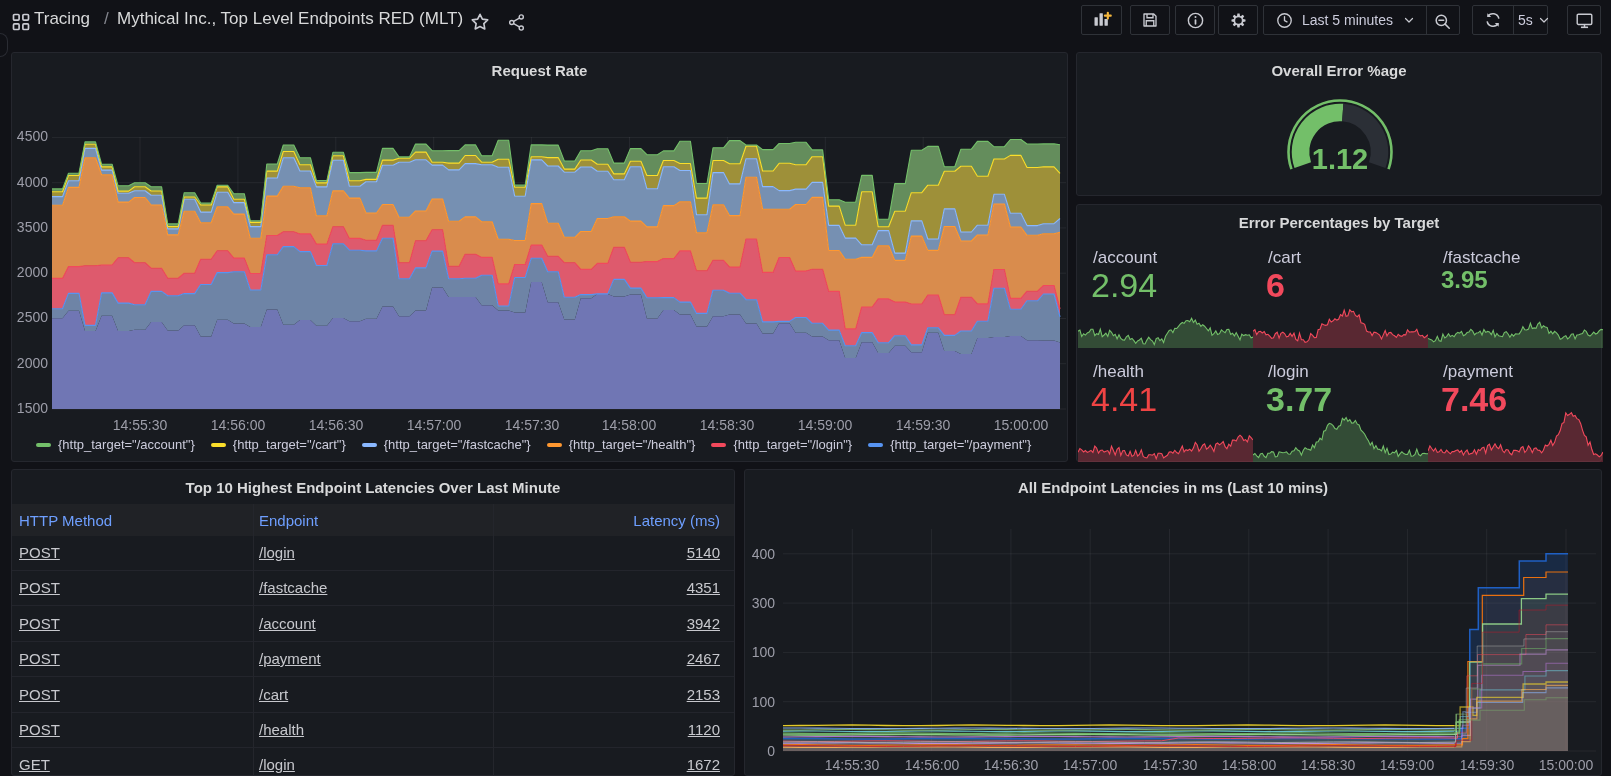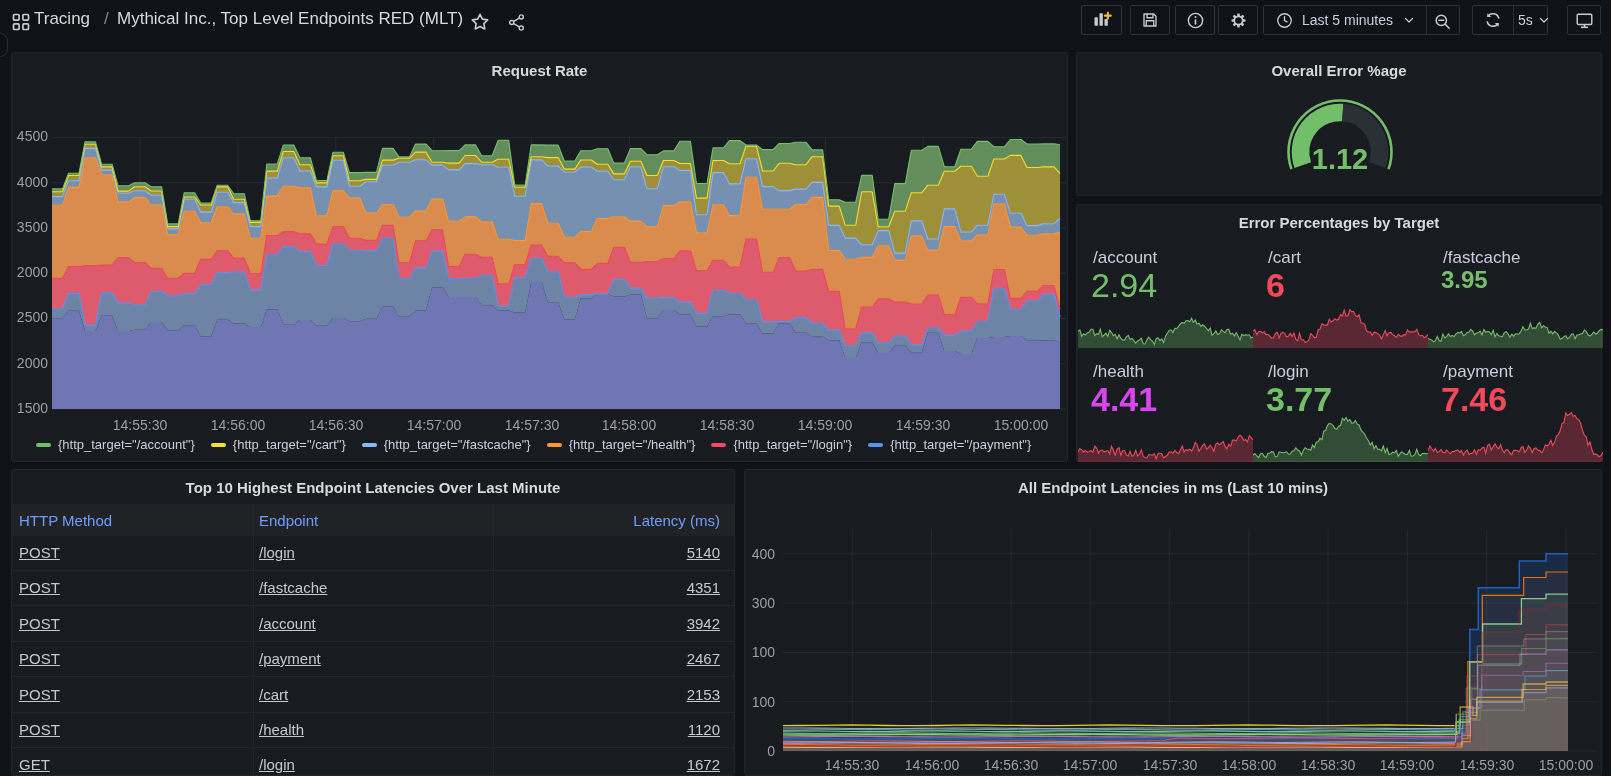--- a/index.html
+++ b/index.html
@@ -217,21 +217,21 @@
     <div style="position:absolute;left:351px;top:29px;width:175px;height:114px">
 <div style="position:absolute;left:15px;top:14px;font-size:17px;color:#CCCCDC">/fastcache</div>
 <div style="position:absolute;left:13px;top:32px;font-size:24px;font-weight:bold;color:#73BF69">3.95</div>
 <svg width="175" height="56" style="position:absolute;left:0;top:58px">
 <path d="M0.0 46.5 L1.9 47.2 L3.7 47.9 L5.6 49.8 L7.4 48.6 L9.3 44.3 L11.2 48.7 L13.0 49.2 L14.9 42.1 L16.8 46.0 L18.6 44.6 L20.5 41.7 L22.3 44.6 L24.2 43.4 L26.1 44.8 L27.9 41.9 L29.8 40.4 L31.6 41.2 L33.5 39.5 L35.4 43.7 L37.2 42.8 L39.1 40.6 L41.0 40.0 L42.8 37.3 L44.7 39.2 L46.5 42.8 L48.4 41.0 L50.3 40.8 L52.1 39.1 L54.0 43.0 L55.9 37.6 L57.7 40.4 L59.6 39.4 L61.4 40.0 L63.3 42.6 L65.2 38.3 L67.0 44.8 L68.9 41.4 L70.7 43.8 L72.6 44.2 L74.5 44.7 L76.3 40.6 L78.2 39.6 L80.1 42.0 L81.9 45.2 L83.8 42.1 L85.6 44.2 L87.5 41.9 L89.4 42.0 L91.2 41.9 L93.1 39.1 L94.9 34.6 L96.8 37.7 L98.7 38.0 L100.5 37.1 L102.4 31.3 L104.3 36.6 L106.1 35.9 L108.0 36.4 L109.8 32.0 L111.7 30.3 L113.6 36.0 L115.4 33.8 L117.3 35.0 L119.1 35.4 L121.0 41.3 L122.9 39.2 L124.7 41.9 L126.6 39.4 L128.5 40.9 L130.3 43.1 L132.2 47.2 L134.0 46.5 L135.9 44.6 L137.8 43.8 L139.6 46.9 L141.5 45.4 L143.4 42.3 L145.2 41.8 L147.1 46.9 L148.9 43.0 L150.8 42.8 L152.7 42.0 L154.5 41.6 L156.4 38.1 L158.2 39.4 L160.1 43.0 L162.0 44.1 L163.8 42.3 L165.7 40.1 L167.6 42.0 L169.4 41.2 L171.3 38.7 L173.1 37.4 L175.0 37.7 L175 56 L0 56 Z" fill="rgba(115,191,105,0.30)"></path>
 <path d="M0.0 46.5 L1.9 47.2 L3.7 47.9 L5.6 49.8 L7.4 48.6 L9.3 44.3 L11.2 48.7 L13.0 49.2 L14.9 42.1 L16.8 46.0 L18.6 44.6 L20.5 41.7 L22.3 44.6 L24.2 43.4 L26.1 44.8 L27.9 41.9 L29.8 40.4 L31.6 41.2 L33.5 39.5 L35.4 43.7 L37.2 42.8 L39.1 40.6 L41.0 40.0 L42.8 37.3 L44.7 39.2 L46.5 42.8 L48.4 41.0 L50.3 40.8 L52.1 39.1 L54.0 43.0 L55.9 37.6 L57.7 40.4 L59.6 39.4 L61.4 40.0 L63.3 42.6 L65.2 38.3 L67.0 44.8 L68.9 41.4 L70.7 43.8 L72.6 44.2 L74.5 44.7 L76.3 40.6 L78.2 39.6 L80.1 42.0 L81.9 45.2 L83.8 42.1 L85.6 44.2 L87.5 41.9 L89.4 42.0 L91.2 41.9 L93.1 39.1 L94.9 34.6 L96.8 37.7 L98.7 38.0 L100.5 37.1 L102.4 31.3 L104.3 36.6 L106.1 35.9 L108.0 36.4 L109.8 32.0 L111.7 30.3 L113.6 36.0 L115.4 33.8 L117.3 35.0 L119.1 35.4 L121.0 41.3 L122.9 39.2 L124.7 41.9 L126.6 39.4 L128.5 40.9 L130.3 43.1 L132.2 47.2 L134.0 46.5 L135.9 44.6 L137.8 43.8 L139.6 46.9 L141.5 45.4 L143.4 42.3 L145.2 41.8 L147.1 46.9 L148.9 43.0 L150.8 42.8 L152.7 42.0 L154.5 41.6 L156.4 38.1 L158.2 39.4 L160.1 43.0 L162.0 44.1 L163.8 42.3 L165.7 40.1 L167.6 42.0 L169.4 41.2 L171.3 38.7 L173.1 37.4 L175.0 37.7" fill="none" stroke="#73BF69" stroke-width="1.1"></path>
 </svg>
 </div>
     <div style="position:absolute;left:1px;top:143px;width:175px;height:114px">
 <div style="position:absolute;left:15px;top:14px;font-size:17px;color:#CCCCDC">/health</div>
-<div style="position:absolute;left:13px;top:32px;font-size:34px;font-weight:bold;color:#d946ef">4.41</div>
+<div style="position:absolute;left:13px;top:32px;font-size:34px;font-weight:normal;color:#ef4444">4.41</div>
 <svg width="175" height="56" style="position:absolute;left:0;top:58px">
 <path d="M0.0 46.3 L1.9 42.6 L3.7 43.8 L5.6 45.9 L7.4 44.5 L9.3 46.4 L11.2 45.5 L13.0 44.4 L14.9 46.4 L16.8 40.1 L18.6 42.1 L20.5 47.1 L22.3 44.4 L24.2 44.0 L26.1 46.1 L27.9 45.2 L29.8 44.6 L31.6 47.9 L33.5 40.2 L35.4 44.5 L37.2 48.9 L39.1 43.4 L41.0 41.5 L42.8 49.5 L44.7 44.7 L46.5 44.6 L48.4 48.9 L50.3 49.9 L52.1 45.2 L54.0 50.4 L55.9 49.1 L57.7 44.3 L59.6 50.0 L61.4 48.4 L63.3 43.9 L65.2 50.4 L67.0 51.6 L68.9 52.0 L70.7 48.8 L72.6 48.7 L74.5 49.2 L76.3 47.6 L78.2 52.6 L80.1 47.2 L81.9 47.2 L83.8 47.8 L85.6 51.9 L87.5 50.5 L89.4 49.3 L91.2 46.1 L93.1 45.8 L94.9 47.1 L96.8 44.3 L98.7 46.5 L100.5 47.7 L102.4 44.0 L104.3 40.1 L106.1 45.9 L108.0 43.7 L109.8 44.5 L111.7 43.1 L113.6 45.0 L115.4 42.1 L117.3 36.4 L119.1 38.7 L121.0 45.2 L122.9 42.5 L124.7 39.2 L126.6 37.9 L128.5 43.1 L130.3 41.8 L132.2 39.2 L134.0 41.7 L135.9 45.4 L137.8 38.1 L139.6 37.0 L141.5 38.8 L143.4 37.4 L145.2 35.5 L147.1 40.6 L148.9 42.7 L150.8 38.2 L152.7 40.2 L154.5 34.1 L156.4 34.0 L158.2 34.9 L160.1 31.1 L162.0 29.2 L163.8 30.9 L165.7 34.5 L167.6 33.6 L169.4 35.9 L171.3 29.8 L173.1 31.7 L175.0 34.0 L175 56 L0 56 Z" fill="rgba(242,73,92,0.30)"></path>
 <path d="M0.0 46.3 L1.9 42.6 L3.7 43.8 L5.6 45.9 L7.4 44.5 L9.3 46.4 L11.2 45.5 L13.0 44.4 L14.9 46.4 L16.8 40.1 L18.6 42.1 L20.5 47.1 L22.3 44.4 L24.2 44.0 L26.1 46.1 L27.9 45.2 L29.8 44.6 L31.6 47.9 L33.5 40.2 L35.4 44.5 L37.2 48.9 L39.1 43.4 L41.0 41.5 L42.8 49.5 L44.7 44.7 L46.5 44.6 L48.4 48.9 L50.3 49.9 L52.1 45.2 L54.0 50.4 L55.9 49.1 L57.7 44.3 L59.6 50.0 L61.4 48.4 L63.3 43.9 L65.2 50.4 L67.0 51.6 L68.9 52.0 L70.7 48.8 L72.6 48.7 L74.5 49.2 L76.3 47.6 L78.2 52.6 L80.1 47.2 L81.9 47.2 L83.8 47.8 L85.6 51.9 L87.5 50.5 L89.4 49.3 L91.2 46.1 L93.1 45.8 L94.9 47.1 L96.8 44.3 L98.7 46.5 L100.5 47.7 L102.4 44.0 L104.3 40.1 L106.1 45.9 L108.0 43.7 L109.8 44.5 L111.7 43.1 L113.6 45.0 L115.4 42.1 L117.3 36.4 L119.1 38.7 L121.0 45.2 L122.9 42.5 L124.7 39.2 L126.6 37.9 L128.5 43.1 L130.3 41.8 L132.2 39.2 L134.0 41.7 L135.9 45.4 L137.8 38.1 L139.6 37.0 L141.5 38.8 L143.4 37.4 L145.2 35.5 L147.1 40.6 L148.9 42.7 L150.8 38.2 L152.7 40.2 L154.5 34.1 L156.4 34.0 L158.2 34.9 L160.1 31.1 L162.0 29.2 L163.8 30.9 L165.7 34.5 L167.6 33.6 L169.4 35.9 L171.3 29.8 L173.1 31.7 L175.0 34.0" fill="none" stroke="#F2495C" stroke-width="1.1"></path>
 </svg>
 </div>
     <div style="position:absolute;left:176px;top:143px;width:175px;height:114px">
 <div style="position:absolute;left:15px;top:14px;font-size:17px;color:#CCCCDC">/login</div>
 <div style="position:absolute;left:13px;top:32px;font-size:34px;font-weight:bold;color:#73BF69">3.77</div>
 <svg width="175" height="56" style="position:absolute;left:0;top:58px">
 <path d="M0.0 49.0 L1.9 47.5 L3.7 49.8 L5.6 51.5 L7.4 48.0 L9.3 47.3 L11.2 50.3 L13.0 51.6 L14.9 47.2 L16.8 47.3 L18.6 45.6 L20.5 45.9 L22.3 50.9 L24.2 50.6 L26.1 45.8 L27.9 46.2 L29.8 46.7 L31.6 46.5 L33.5 45.8 L35.4 48.0 L37.2 48.2 L39.1 45.2 L41.0 44.8 L42.8 41.7 L44.7 44.0 L46.5 45.0 L48.4 49.1 L50.3 44.3 L52.1 41.8 L54.0 43.0 L55.9 43.4 L57.7 44.2 L59.6 39.0 L61.4 41.7 L63.3 36.0 L65.2 35.7 L67.0 32.2 L68.9 33.8 L70.7 25.2 L72.6 24.6 L74.5 19.3 L76.3 17.3 L78.2 17.9 L80.1 19.7 L81.9 22.5 L83.8 23.2 L85.6 20.1 L87.5 19.6 L89.4 12.3 L91.2 14.1 L93.1 11.5 L94.9 15.4 L96.8 13.7 L98.7 17.1 L100.5 16.9 L102.4 14.5 L104.3 18.2 L106.1 19.0 L108.0 24.1 L109.8 25.9 L111.7 28.2 L113.6 32.0 L115.4 34.8 L117.3 39.1 L119.1 36.4 L121.0 42.7 L122.9 39.6 L124.7 43.3 L126.6 43.4 L128.5 44.9 L130.3 40.0 L132.2 46.6 L134.0 42.4 L135.9 48.5 L137.8 48.1 L139.6 46.2 L141.5 46.8 L143.4 44.5 L145.2 50.5 L147.1 47.7 L148.9 45.8 L150.8 47.6 L152.7 48.4 L154.5 48.5 L156.4 44.3 L158.2 50.2 L160.1 50.0 L162.0 48.5 L163.8 43.1 L165.7 48.6 L167.6 49.7 L169.4 47.5 L171.3 47.4 L173.1 47.7 L175.0 47.7 L175 56 L0 56 Z" fill="rgba(115,191,105,0.30)"></path>

